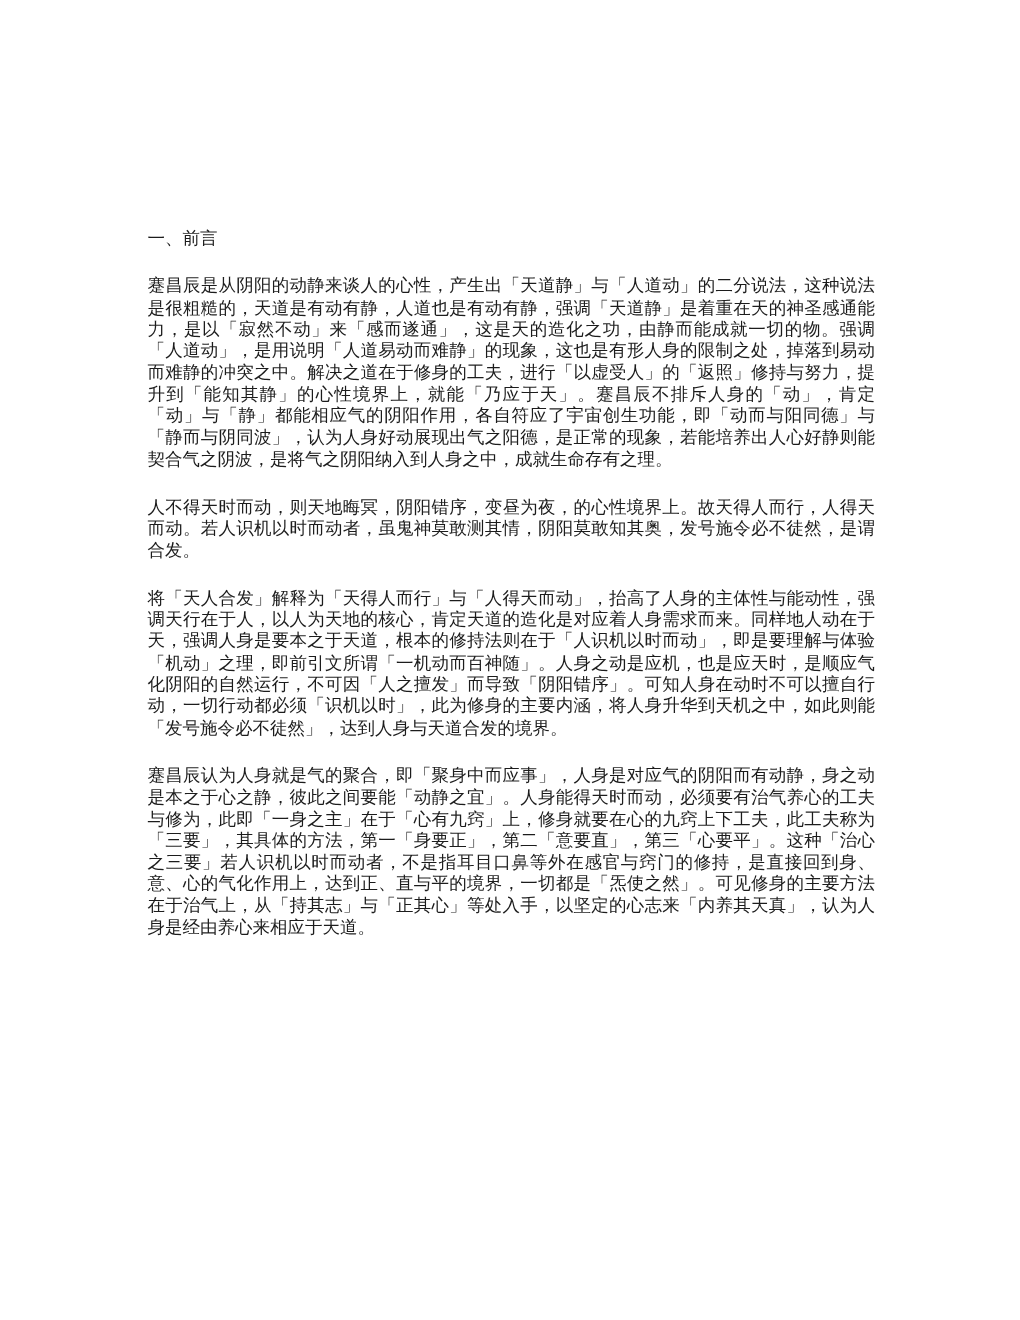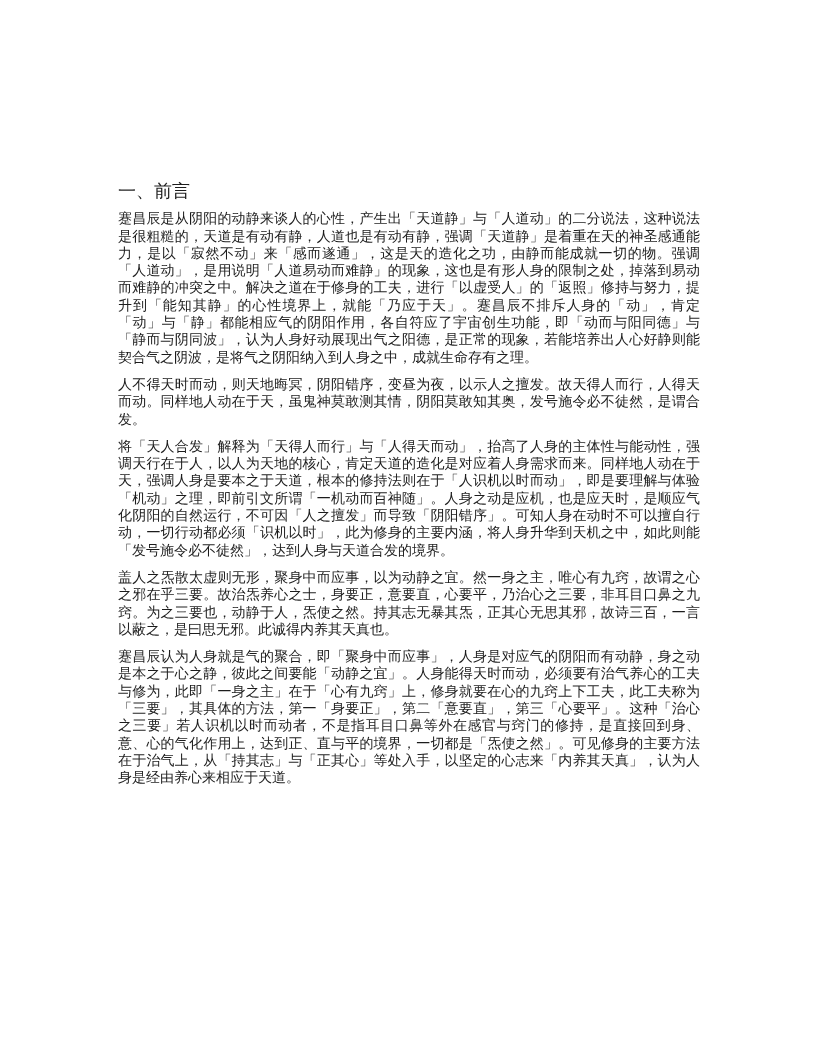--- a/index.html
+++ b/index.html
@@ -21,36 +21,35 @@
     top: 183px;
     width: 582px;
     color: #1c1c1c;
     font-size: 14px;
     line-height: 17.3px;
     text-align: justify;
     text-justify: inter-ideograph;
     letter-spacing: 0;
   }
   .section-heading {
-    font-size: 18px;
+    font-size: 14px;
     font-weight: normal;
     margin: 0;
   }
   .block {
     margin: 0;
   }
   .block + .block {
-    margin-top: 10px;
+    margin-top: 21px;
   }
 </style>
 </head>
 <body>
 
 <div class="page">
   <div class="content">
     <h2 class="section-heading block">一、前言</h2>
     <p class="block">蹇昌辰是从阴阳的动静来谈人的心性，产生出「天道静」与「人道动」的二分说法，这种说法是很粗糙的，天道是有动有静，人道也是有动有静，强调「天道静」是着重在天的神圣感通能力，是以「寂然不动」来「感而遂通」，这是天的造化之功，由静而能成就一切的物。强调「人道动」，是用说明「人道易动而难静」的现象，这也是有形人身的限制之处，掉落到易动而难静的冲突之中。解决之道在于修身的工夫，进行「以虚受人」的「返照」修持与努力，提升到「能知其静」的心性境界上，就能「乃应于天」。蹇昌辰不排斥人身的「动」，肯定「动」与「静」都能相应气的阴阳作用，各自符应了宇宙创生功能，即「动而与阳同德」与「静而与阴同波」，认为人身好动展现出气之阳德，是正常的现象，若能培养出人心好静则能契合气之阴波，是将气之阴阳纳入到人身之中，成就生命存有之理。</p>
-    <p class="block">人不得天时而动，则天地晦冥，阴阳错序，变昼为夜，以示人之擅发。故天得人而行，人得天而动。同样地人动在于天，虽鬼神莫敢测其情，阴阳莫敢知其奥，发号施令必不徒然，是谓合发。</p>
+    <p class="block">人不得天时而动，则天地晦冥，阴阳错序，变昼为夜，的心性境界上。故天得人而行，人得天而动。若人识机以时而动者，虽鬼神莫敢测其情，阴阳莫敢知其奥，发号施令必不徒然，是谓合发。</p>
     <p class="block">将「天人合发」解释为「天得人而行」与「人得天而动」，抬高了人身的主体性与能动性，强调天行在于人，以人为天地的核心，肯定天道的造化是对应着人身需求而来。同样地人动在于天，强调人身是要本之于天道，根本的修持法则在于「人识机以时而动」，即是要理解与体验「机动」之理，即前引文所谓「一机动而百神随」。人身之动是应机，也是应天时，是顺应气化阴阳的自然运行，不可因「人之擅发」而导致「阴阳错序」。可知人身在动时不可以擅自行动，一切行动都必须「识机以时」，此为修身的主要内涵，将人身升华到天机之中，如此则能「发号施令必不徒然」，达到人身与天道合发的境界。</p>
-    <p class="block">盖人之炁散太虚则无形，聚身中而应事，以为动静之宜。然一身之主，唯心有九窍，故谓之心之邪在乎三要。故治炁养心之士，身要正，意要直，心要平，乃治心之三要，非耳目口鼻之九窍。为之三要也，动静于人，炁使之然。持其志无暴其炁，正其心无思其邪，故诗三百，一言以蔽之，是曰思无邪。此诚得内养其天真也。</p>
     <p class="block">蹇昌辰认为人身就是气的聚合，即「聚身中而应事」，人身是对应气的阴阳而有动静，身之动是本之于心之静，彼此之间要能「动静之宜」。人身能得天时而动，必须要有治气养心的工夫与修为，此即「一身之主」在于「心有九窍」上，修身就要在心的九窍上下工夫，此工夫称为「三要」，其具体的方法，第一「身要正」，第二「意要直」，第三「心要平」。这种「治心之三要」若人识机以时而动者，不是指耳目口鼻等外在感官与窍门的修持，是直接回到身、意、心的气化作用上，达到正、直与平的境界，一切都是「炁使之然」。可见修身的主要方法在于治气上，从「持其志」与「正其心」等处入手，以坚定的心志来「内养其天真」，认为人身是经由养心来相应于天道。</p>
   </div>
 </div>
 
 </body></html>

